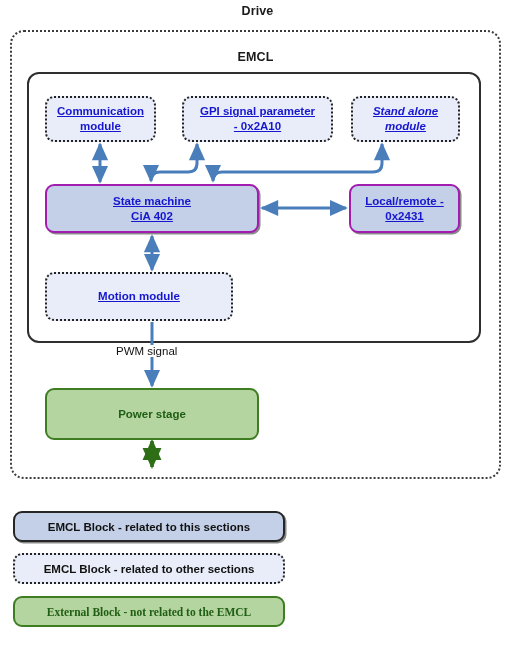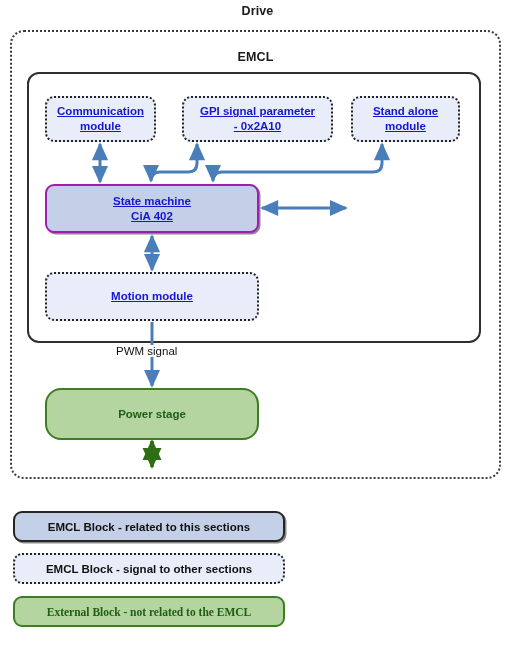--- a/index.html
+++ b/index.html
@@ -174,48 +174,52 @@
   <div class="node other" style="left:45px; top:96px; width:111px; height:46px;">
     <span class="node-label">Communication
 module</span>
   </div>
 
   <div class="node other" style="left:182px; top:96px; width:151px; height:46px;">
     <span class="node-label">GPI signal parameter
 - 0x2A10 </span>
   </div>
 
-  <div class="node other" style="left:351px; top:96px; width:109px; height:46px;">
+  <div class="node other" style="left:351px; top:96px; width:109px; height:46px;font-style:italic;">
     <span class="node-label">Stand alone
 module</span>
   </div>
 
   <div class="node this" style="left:45px; top:184px; width:214px; height:49px;">
     <span class="node-label">State machine 
 CiA 402</span>
   </div>
 
-
-  <div class="node other" style="left:45px; top:272px; width:214px; height:49px;">
+  <div class="node this" style="left:349px; top:184px; width:111px; height:49px;">
+    <span class="node-label">Local/remote -
+0x2431</span>
+  </div>
+
+  <div class="node other" style="left:45px; top:272px; width:188px; height:49px;">
     <span class="node-label">Motion module</span>
   </div>
 
-  <div class="node external" style="left:45px; top:388px; width:214px; height:52px;border-radius:16px;">
+  <div class="node external" style="left:45px; top:388px; width:214px; height:52px;">
     <span class="node-label">Power stage</span>
   </div>
 
   <div class="edge-label" style="left:113px; top:345px;">PWM signal</div>
 
   <div>
     <div class="legend-item this" style="left:13px; top:511px; width:272px; height:31px;">
       <span>EMCL Block - related to this sections</span>
     </div>
 
     <div class="legend-item other" style="left:13px; top:553px; width:272px; height:31px;">
-      <span>EMCL Block - signal to other sections</span>
+      <span>EMCL Block - related to other sections</span>
     </div>
 
     <div class="legend-item external" style="left:13px; top:596px; width:272px; height:31px;">
       <span>External Block - not related to the EMCL</span>
     </div>
   </div>
 
 </div>
 
 </body></html>

